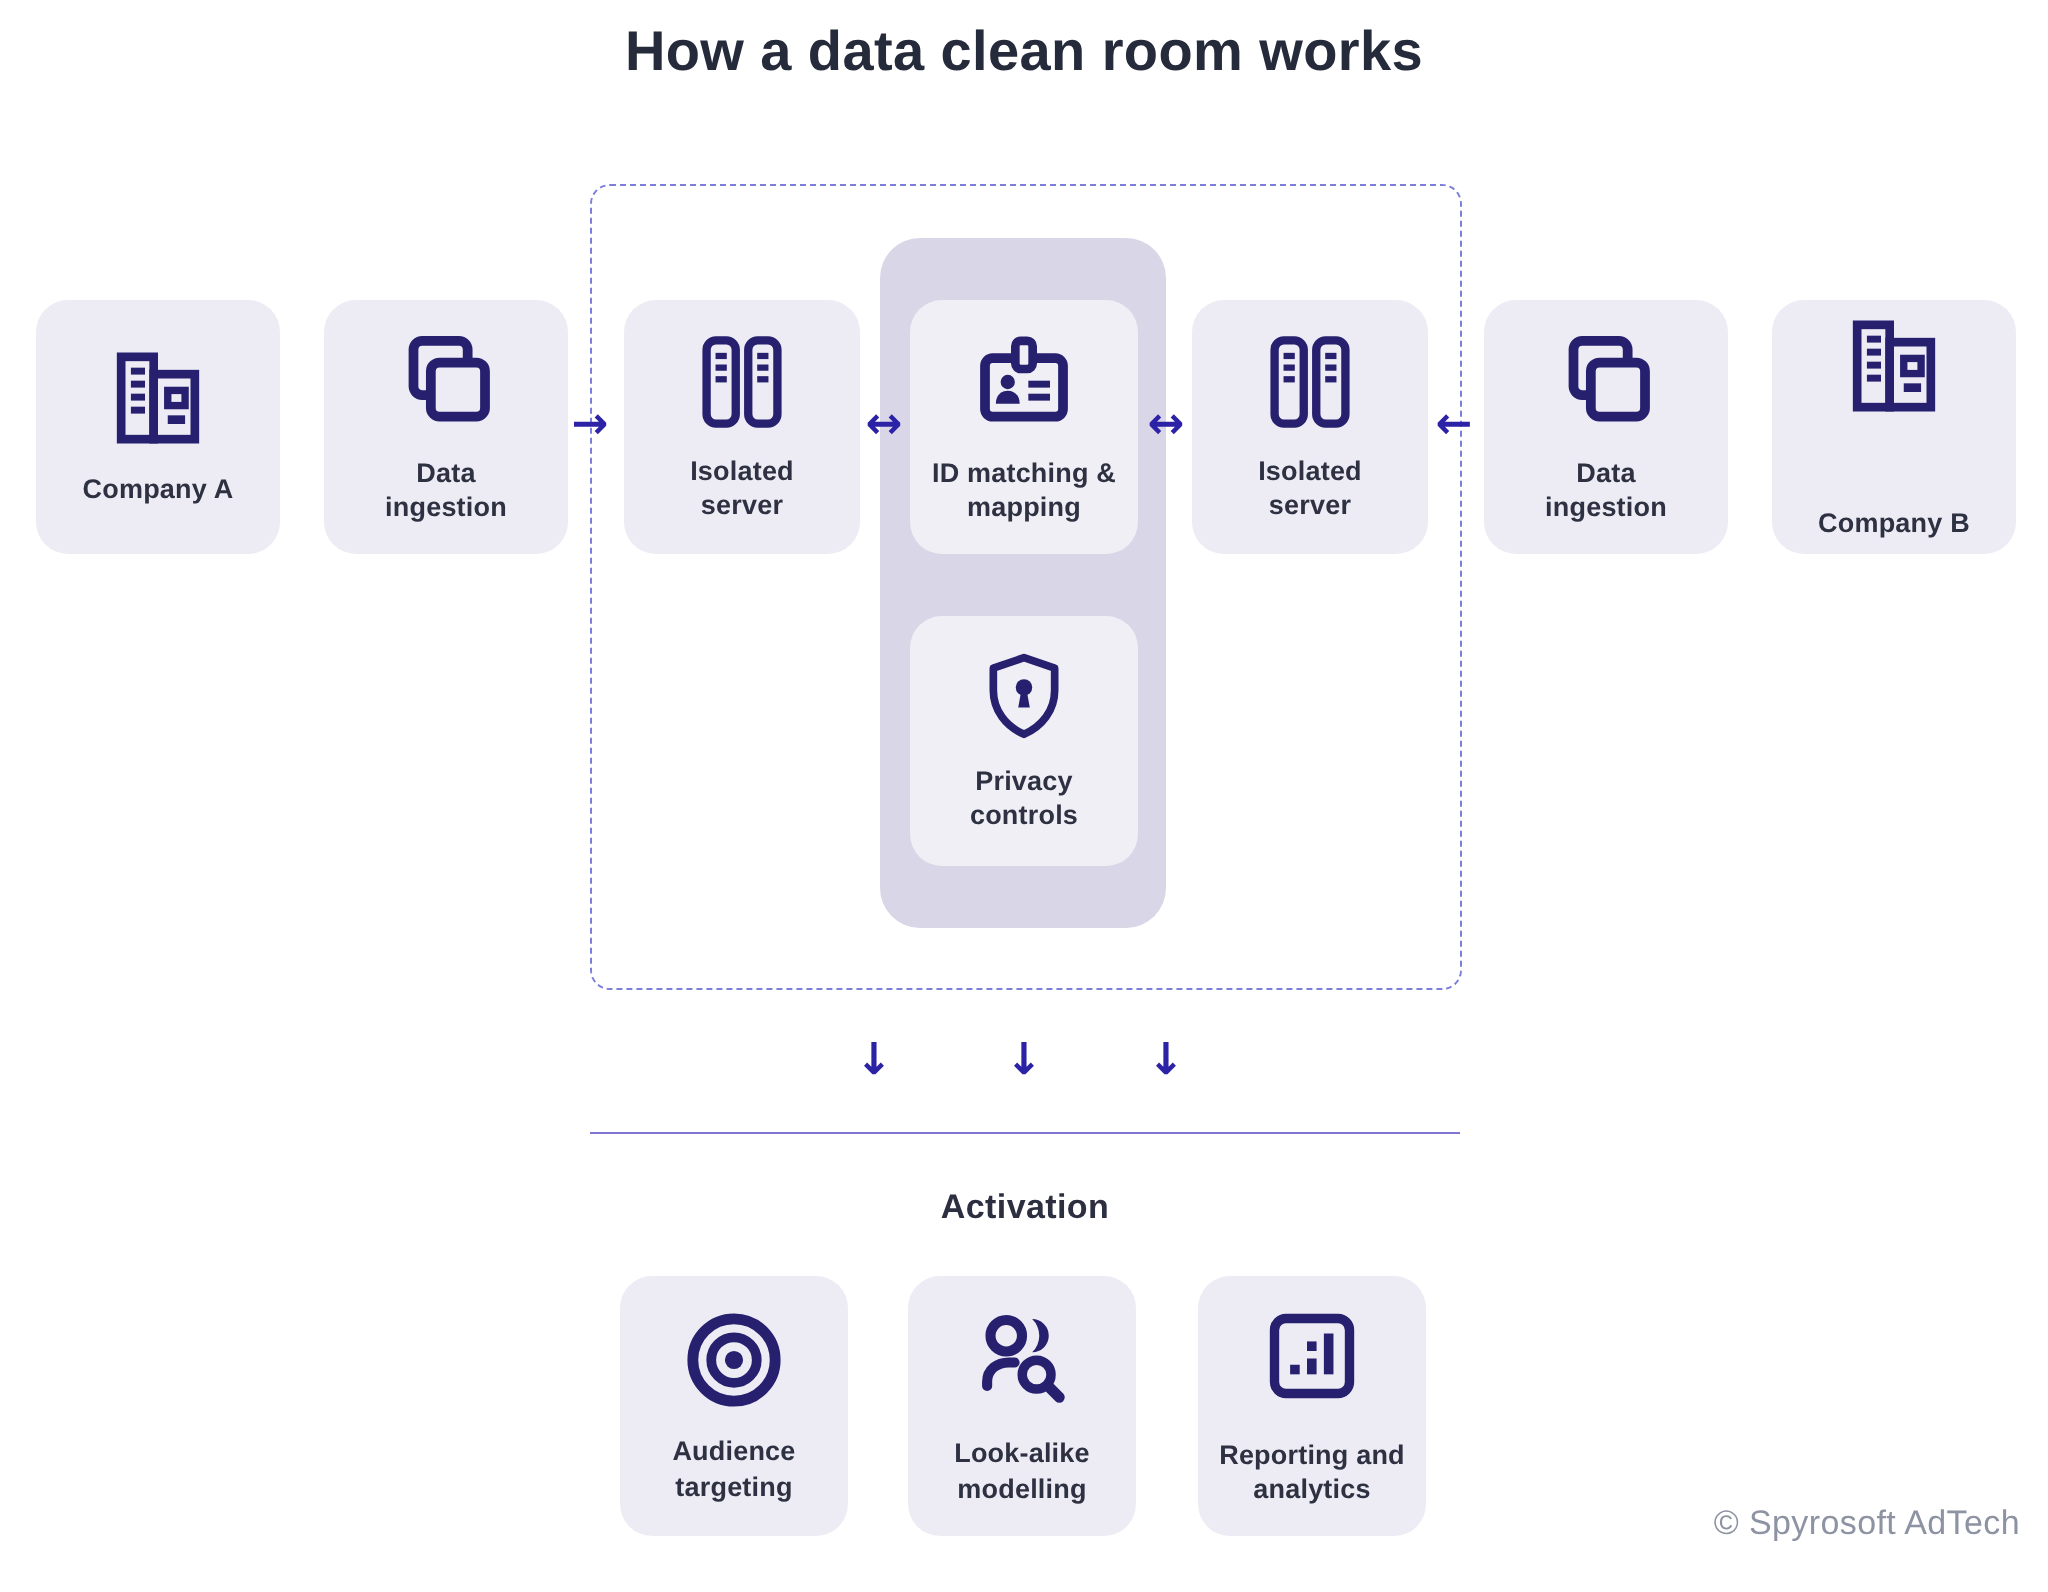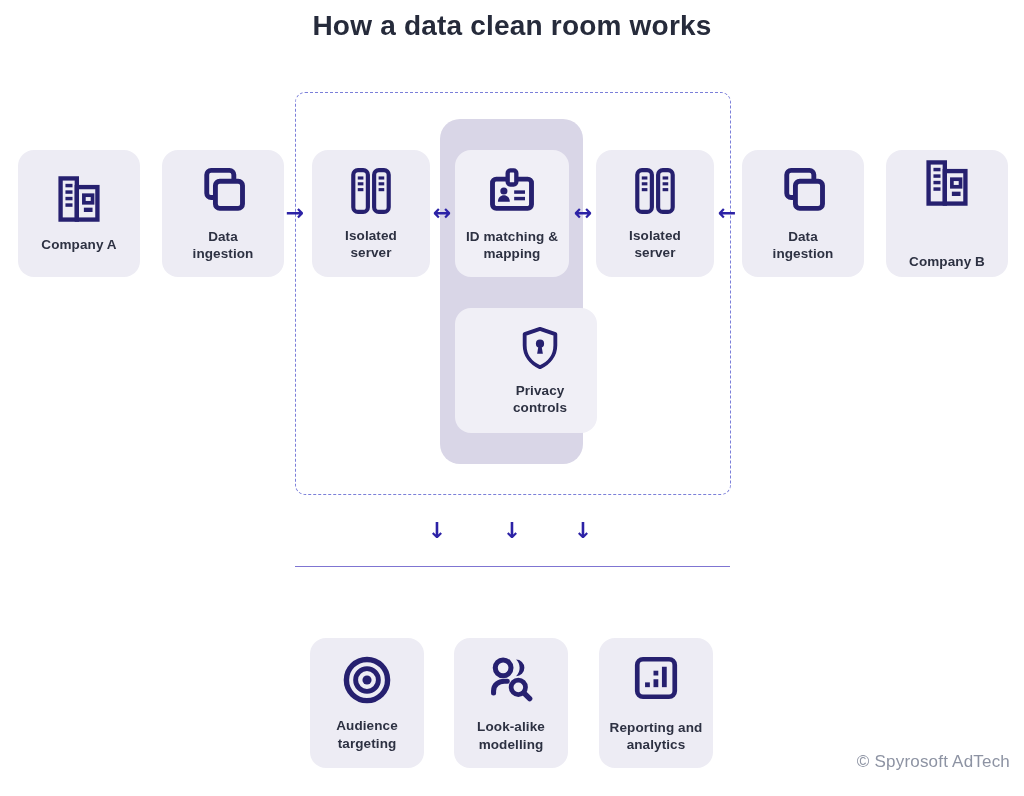--- a/index.html
+++ b/index.html
@@ -26,21 +26,21 @@
   svg .fl{fill:#26206f;stroke:none;}
 
   
   .b-company-a{left:18px;}
   .b-ingest-l{left:162px;}
   .b-server-l{left:312px;width:118px;}
   .b-idmatch{left:455px;width:114px;background:#f0eff6;align-items:center;}
   .b-server-r{left:596px;width:118px;}
   .b-ingest-r{left:742px;}
   .b-company-b{left:886px;gap:44px;}
-  .b-privacy{left:455px;top:308px;width:114px;height:125px;background:#f0eff6;padding-left:28px;}
+  .b-privacy{left:455px;top:308px;width:114px;height:125px;background:#f0eff6;}
 
   .clean-room{
     position:absolute;left:295px;top:92px;width:434px;height:401px;
     border:1.5px dashed #7b7fd9;border-radius:10px;background:transparent;
   }
   .band{
     position:absolute;left:440px;top:119px;width:143px;height:345px;
     background:#d9d6e7;border-radius:20px;
   }
 
@@ -200,20 +200,21 @@
 
   <span class="arrow a-into-left">→</span>
   <span class="arrow a-bidir-l">↔</span>
   <span class="arrow a-bidir-r">↔</span>
   <span class="arrow a-into-right">←</span>
   <span class="arrow a-down-1">↓</span>
   <span class="arrow a-down-2">↓</span>
   <span class="arrow a-down-3">↓</span>
 
   <div class="divider"></div>
+  <div class="activation-heading">Activation</div>
 
   <div class="box b-target">
     <span class="icon">
       <svg width="52" height="52" viewBox="0 0 48 48">
         <circle class="st" cx="24" cy="24" r="19" stroke-width="5"></circle>
         <circle class="st" cx="24" cy="24" r="10.5" stroke-width="4.5"></circle>
         <circle class="fl" cx="24" cy="24" r="4.2"></circle>
       </svg>
     </span>
     <span class="label w80">Audience targeting</span>

